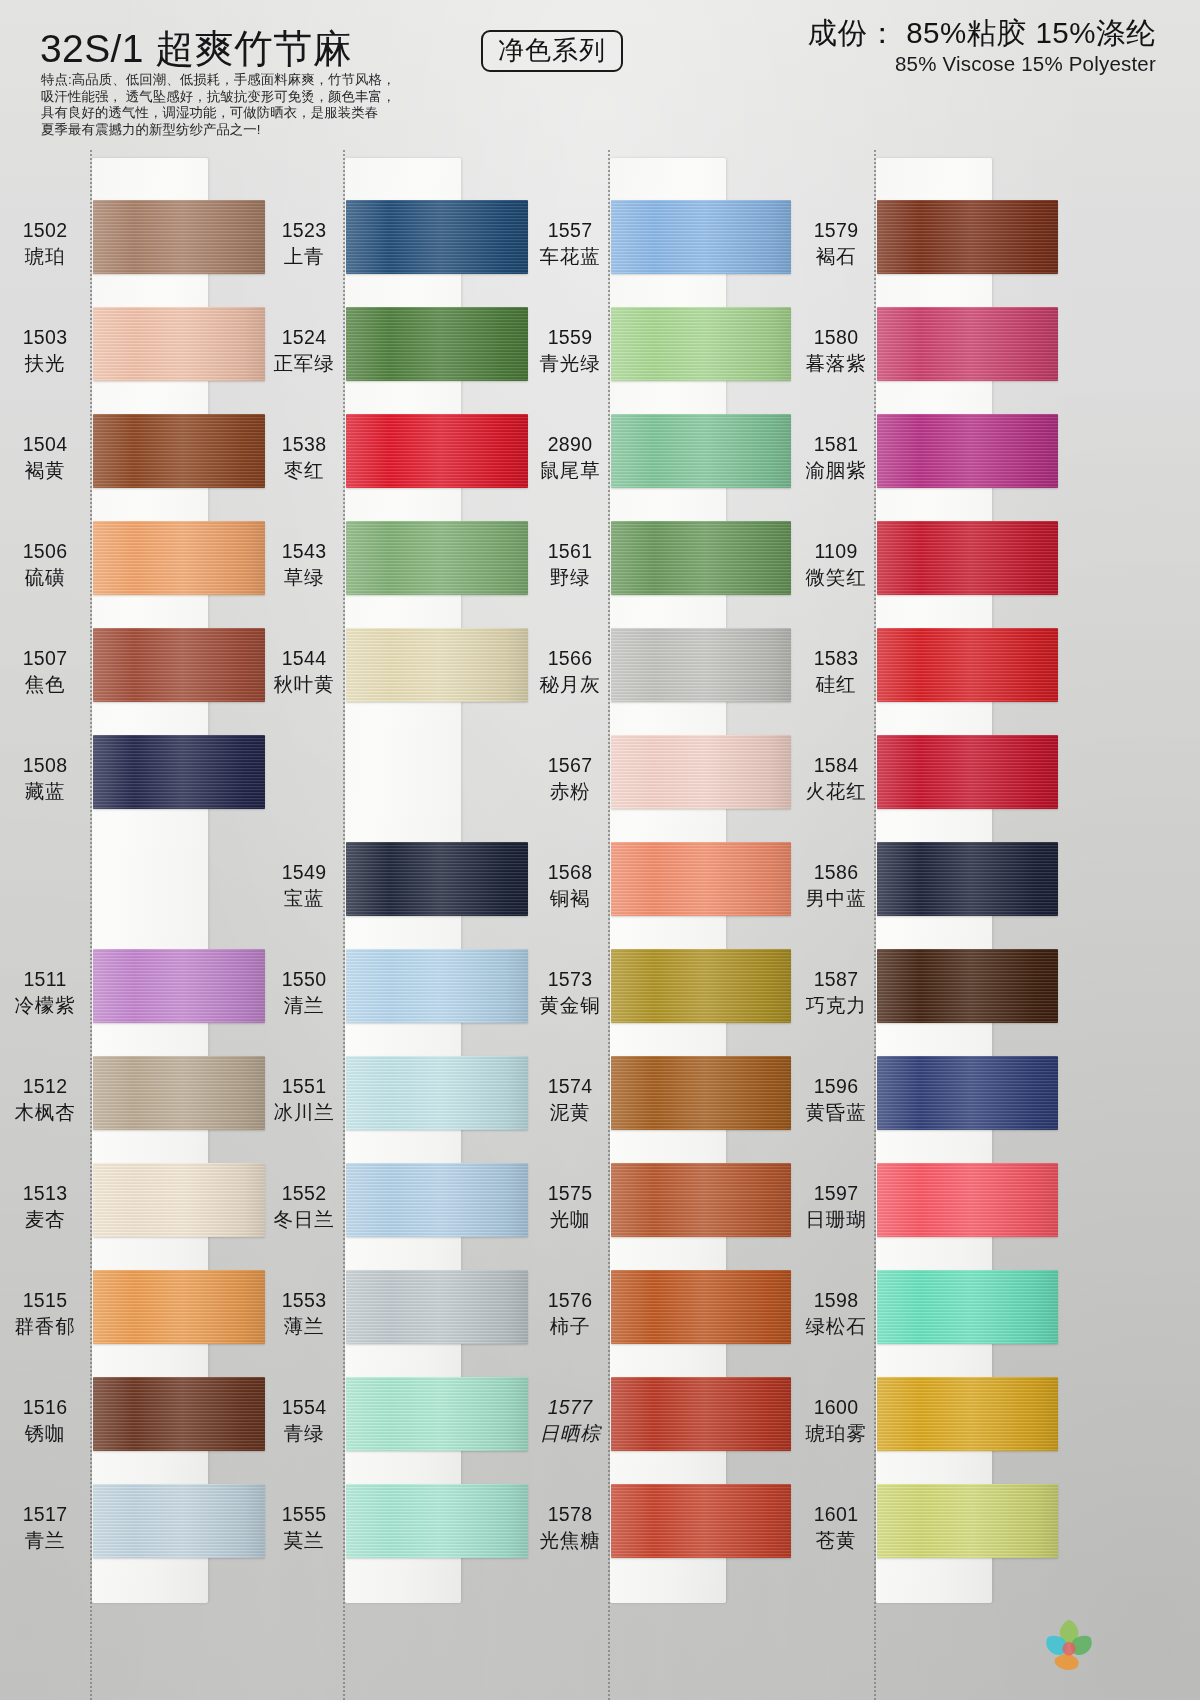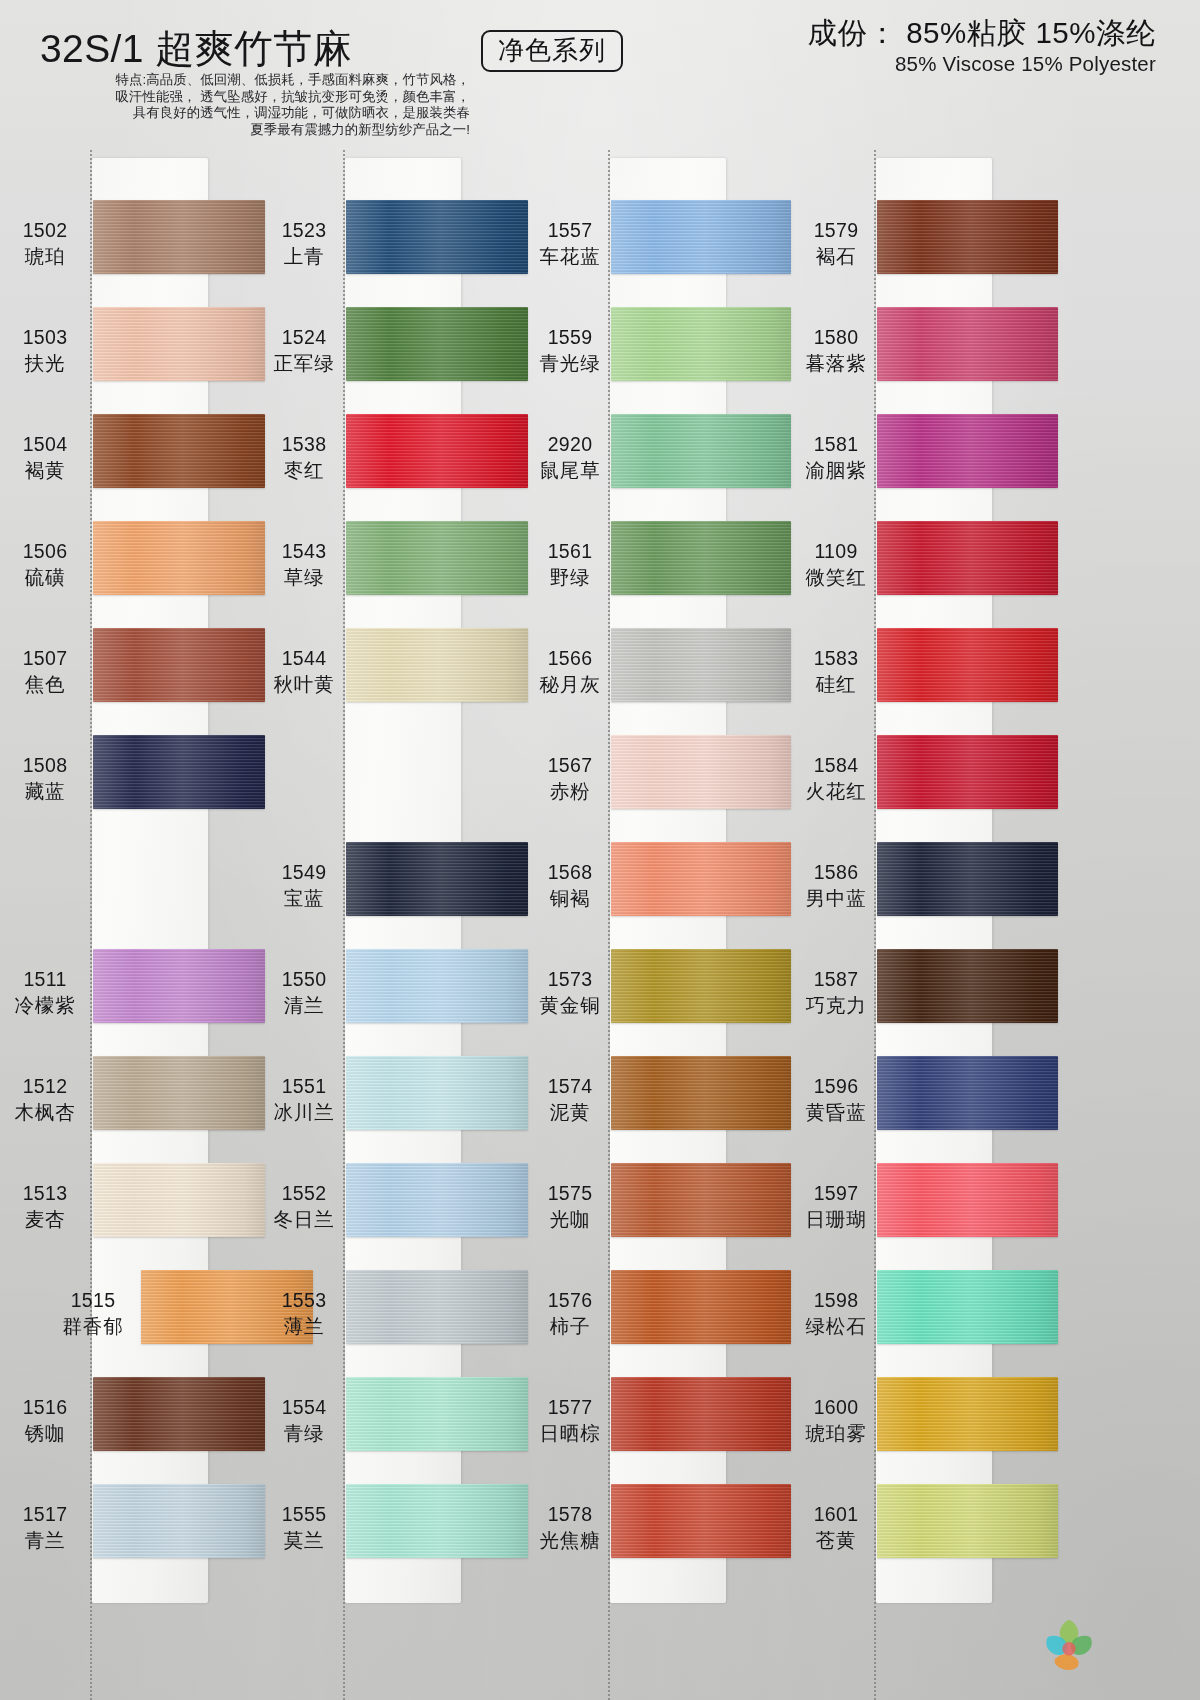--- a/index.html
+++ b/index.html
@@ -46,27 +46,26 @@
     left: 40px; top: 22px;
     font-size: 39px;
     font-weight: 400;
     color: #17171a;
     letter-spacing: .4px;
     white-space: nowrap;
   }
 
   .features {
     position: absolute;
-    left: 50px; top: 72px;
+    left: 41px; top: 72px;
     width: 420px;
     font-size: 13.4px;
     line-height: 16.6px;
     color: #26262a;
     letter-spacing: .1px;
-    text-align: right;
   }
   .features div { white-space: nowrap; }
 
   .series-badge {
     position: absolute;
     left: 481px; top: 30px;
     border: 2.2px solid #1a1a1c;
     border-radius: 9px;
     padding: 5px 15px 7px 15px;
     font-size: 26px;
@@ -329,21 +328,21 @@
       <div class="swatch-row" style="top: 1013px;">
         <div class="label">
           <span class="code">1513</span>
           <span class="name">麦杏</span>
         </div>
         <div class="yarn" style="background: rgb(243, 230, 210);">
           <div class="threads"></div>
           <div class="sheen"></div>
         </div>
       </div>
-      <div class="swatch-row" style="top: 1120px; margin-left: 48px;">
+      <div class="swatch-row" style="top: 1120px;">
         <div class="label">
           <span class="code">1515</span>
           <span class="name">群香郁</span>
         </div>
         <div class="yarn" style="background: rgb(239, 157, 78);">
           <div class="threads"></div>
           <div class="sheen"></div>
         </div>
       </div>
       <div class="swatch-row" style="top: 1227px;">
@@ -509,21 +508,21 @@
           <span class="code">1559</span>
           <span class="name">青光绿</span>
         </div>
         <div class="yarn" style="background: rgb(169, 217, 146);">
           <div class="threads"></div>
           <div class="sheen"></div>
         </div>
       </div>
       <div class="swatch-row" style="top: 264px;">
         <div class="label">
-          <span class="code">2920</span>
+          <span class="code">2890</span>
           <span class="name">鼠尾草</span>
         </div>
         <div class="yarn" style="background: rgb(128, 199, 154);">
           <div class="threads"></div>
           <div class="sheen"></div>
         </div>
       </div>
       <div class="swatch-row" style="top: 371px;">
         <div class="label">
           <span class="code">1561</span>
@@ -597,21 +596,21 @@
       <div class="swatch-row" style="top: 1120px;">
         <div class="label">
           <span class="code">1576</span>
           <span class="name">柿子</span>
         </div>
         <div class="yarn" style="background: rgb(192, 86, 31);">
           <div class="threads"></div>
           <div class="sheen"></div>
         </div>
       </div>
-      <div class="swatch-row" style="top: 1227px;">
+      <div class="swatch-row" style="top: 1227px; font-style: italic;">
         <div class="label">
           <span class="code">1577</span>
           <span class="name">日晒棕</span>
         </div>
         <div class="yarn" style="background: rgb(187, 54, 33);">
           <div class="threads"></div>
           <div class="sheen"></div>
         </div>
       </div>
       <div class="swatch-row" style="top: 1334px;">

